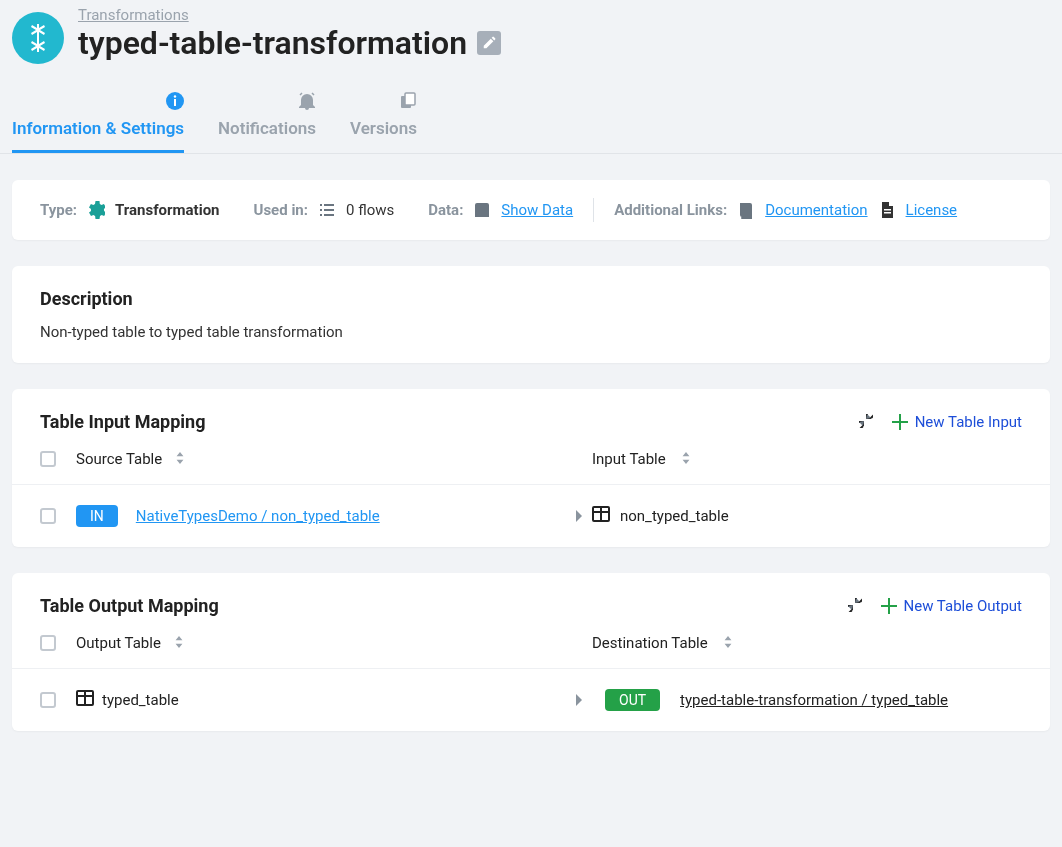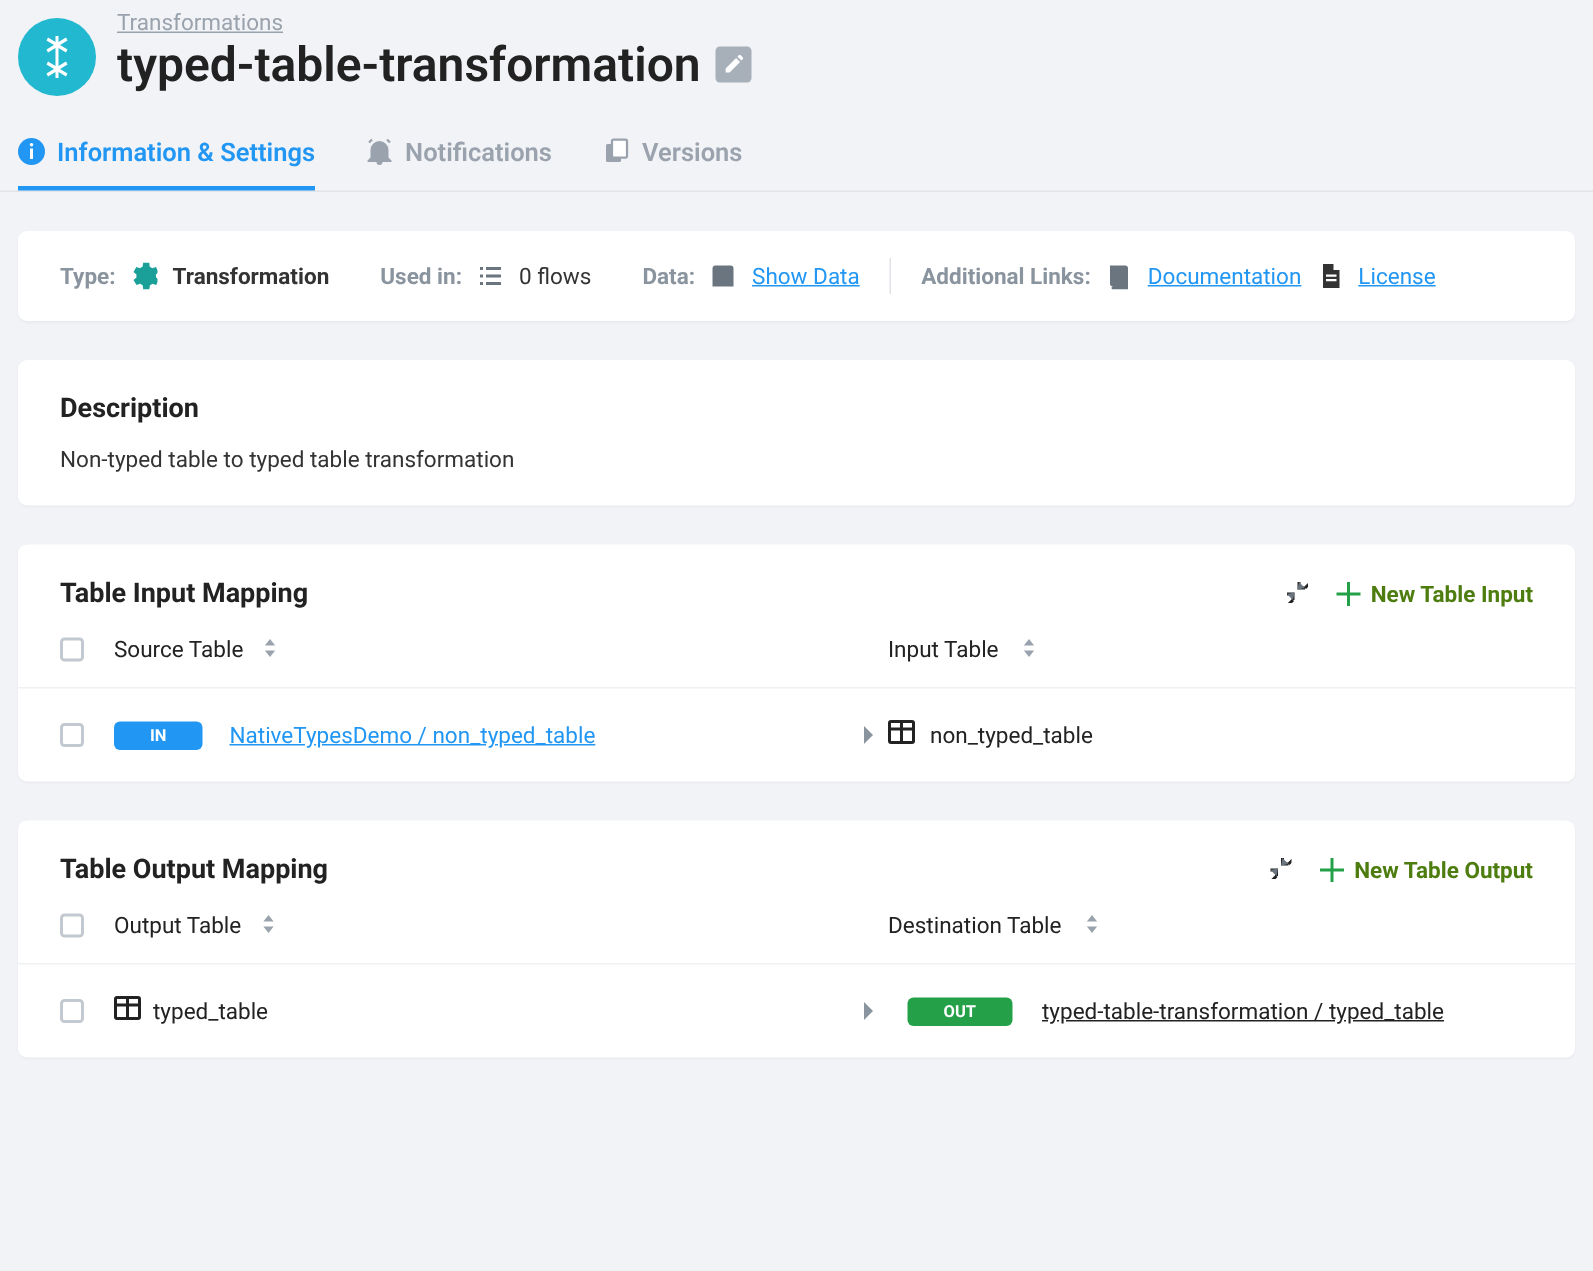--- a/index.html
+++ b/index.html
@@ -57,28 +57,29 @@
 
   
   .tabs {
     display: flex;
     gap: 34px;
     padding: 28px 12px 0 12px;
     border-bottom: 1px solid #e1e4e8;
   }
   .tab {
     display: flex;
-    align-items: flex-start;
+    align-items: flex-end;
     gap: 8px;
     padding-bottom: 12px;
     color: #9aa3ad;
     font-size: 17px;
     font-weight: 600;
     border-bottom: 3px solid transparent;
     cursor: pointer;
+    flex-direction: column;
   }
   .tab.active {
     color: #2196f3;
     border-bottom-color: #2196f3;
   }
   .tab svg { width: 18px; height: 18px; }
   .tab.active svg { fill: #2196f3; }
   .tab:not(.active) svg { fill: #9aa3ad; }
 
   
@@ -127,22 +128,22 @@
   .sect-actions {
     display: flex;
     align-items: center;
     gap: 18px;
   }
   .collapse-icon svg { width: 16px; height: 16px; fill: #6a7580; }
   .add-btn {
     display: flex;
     align-items: center;
     gap: 6px;
-    color: #4d7c0f;
-    font-weight: 700;
+    color: #1d4ed8;
+    font-weight: 400;
     font-size: 15px;
     cursor: pointer;
   }
   .add-btn svg { width: 18px; height: 18px; fill: #24a148; }
 
   .desc-text { font-size: 15px; color: #333; }
 
   
   .map-head {
     display: flex;
@@ -170,25 +171,25 @@
     border-top: 1px solid #eef0f3;
     font-size: 15px;
     margin: 0 -28px;
     padding-left: 28px;
     padding-right: 28px;
   }
   .badge {
     display: inline-flex;
     align-items: center;
     justify-content: center;
-    font-size: 11px;
-    font-weight: 700;
+    font-size: 14px;
+    font-weight: 400;
     color: #fff;
     border-radius: 4px;
-    padding: 3px 24px;
+    padding: 3px 14px;
     margin-right: 10px;
   }
   .badge-in { background: #2196f3; }
   .badge-out { background: #24a148; margin-left: 13px; }
   .row-link { color: #2196f3; }
   .row-link-dark { color: #222; text-decoration: underline; }
   .chevron svg { width: 10px; height: 14px; fill: #8a949e; }
   .table-ico svg { width: 18px; height: 18px; fill: #6a7580; }
 
 </style>

